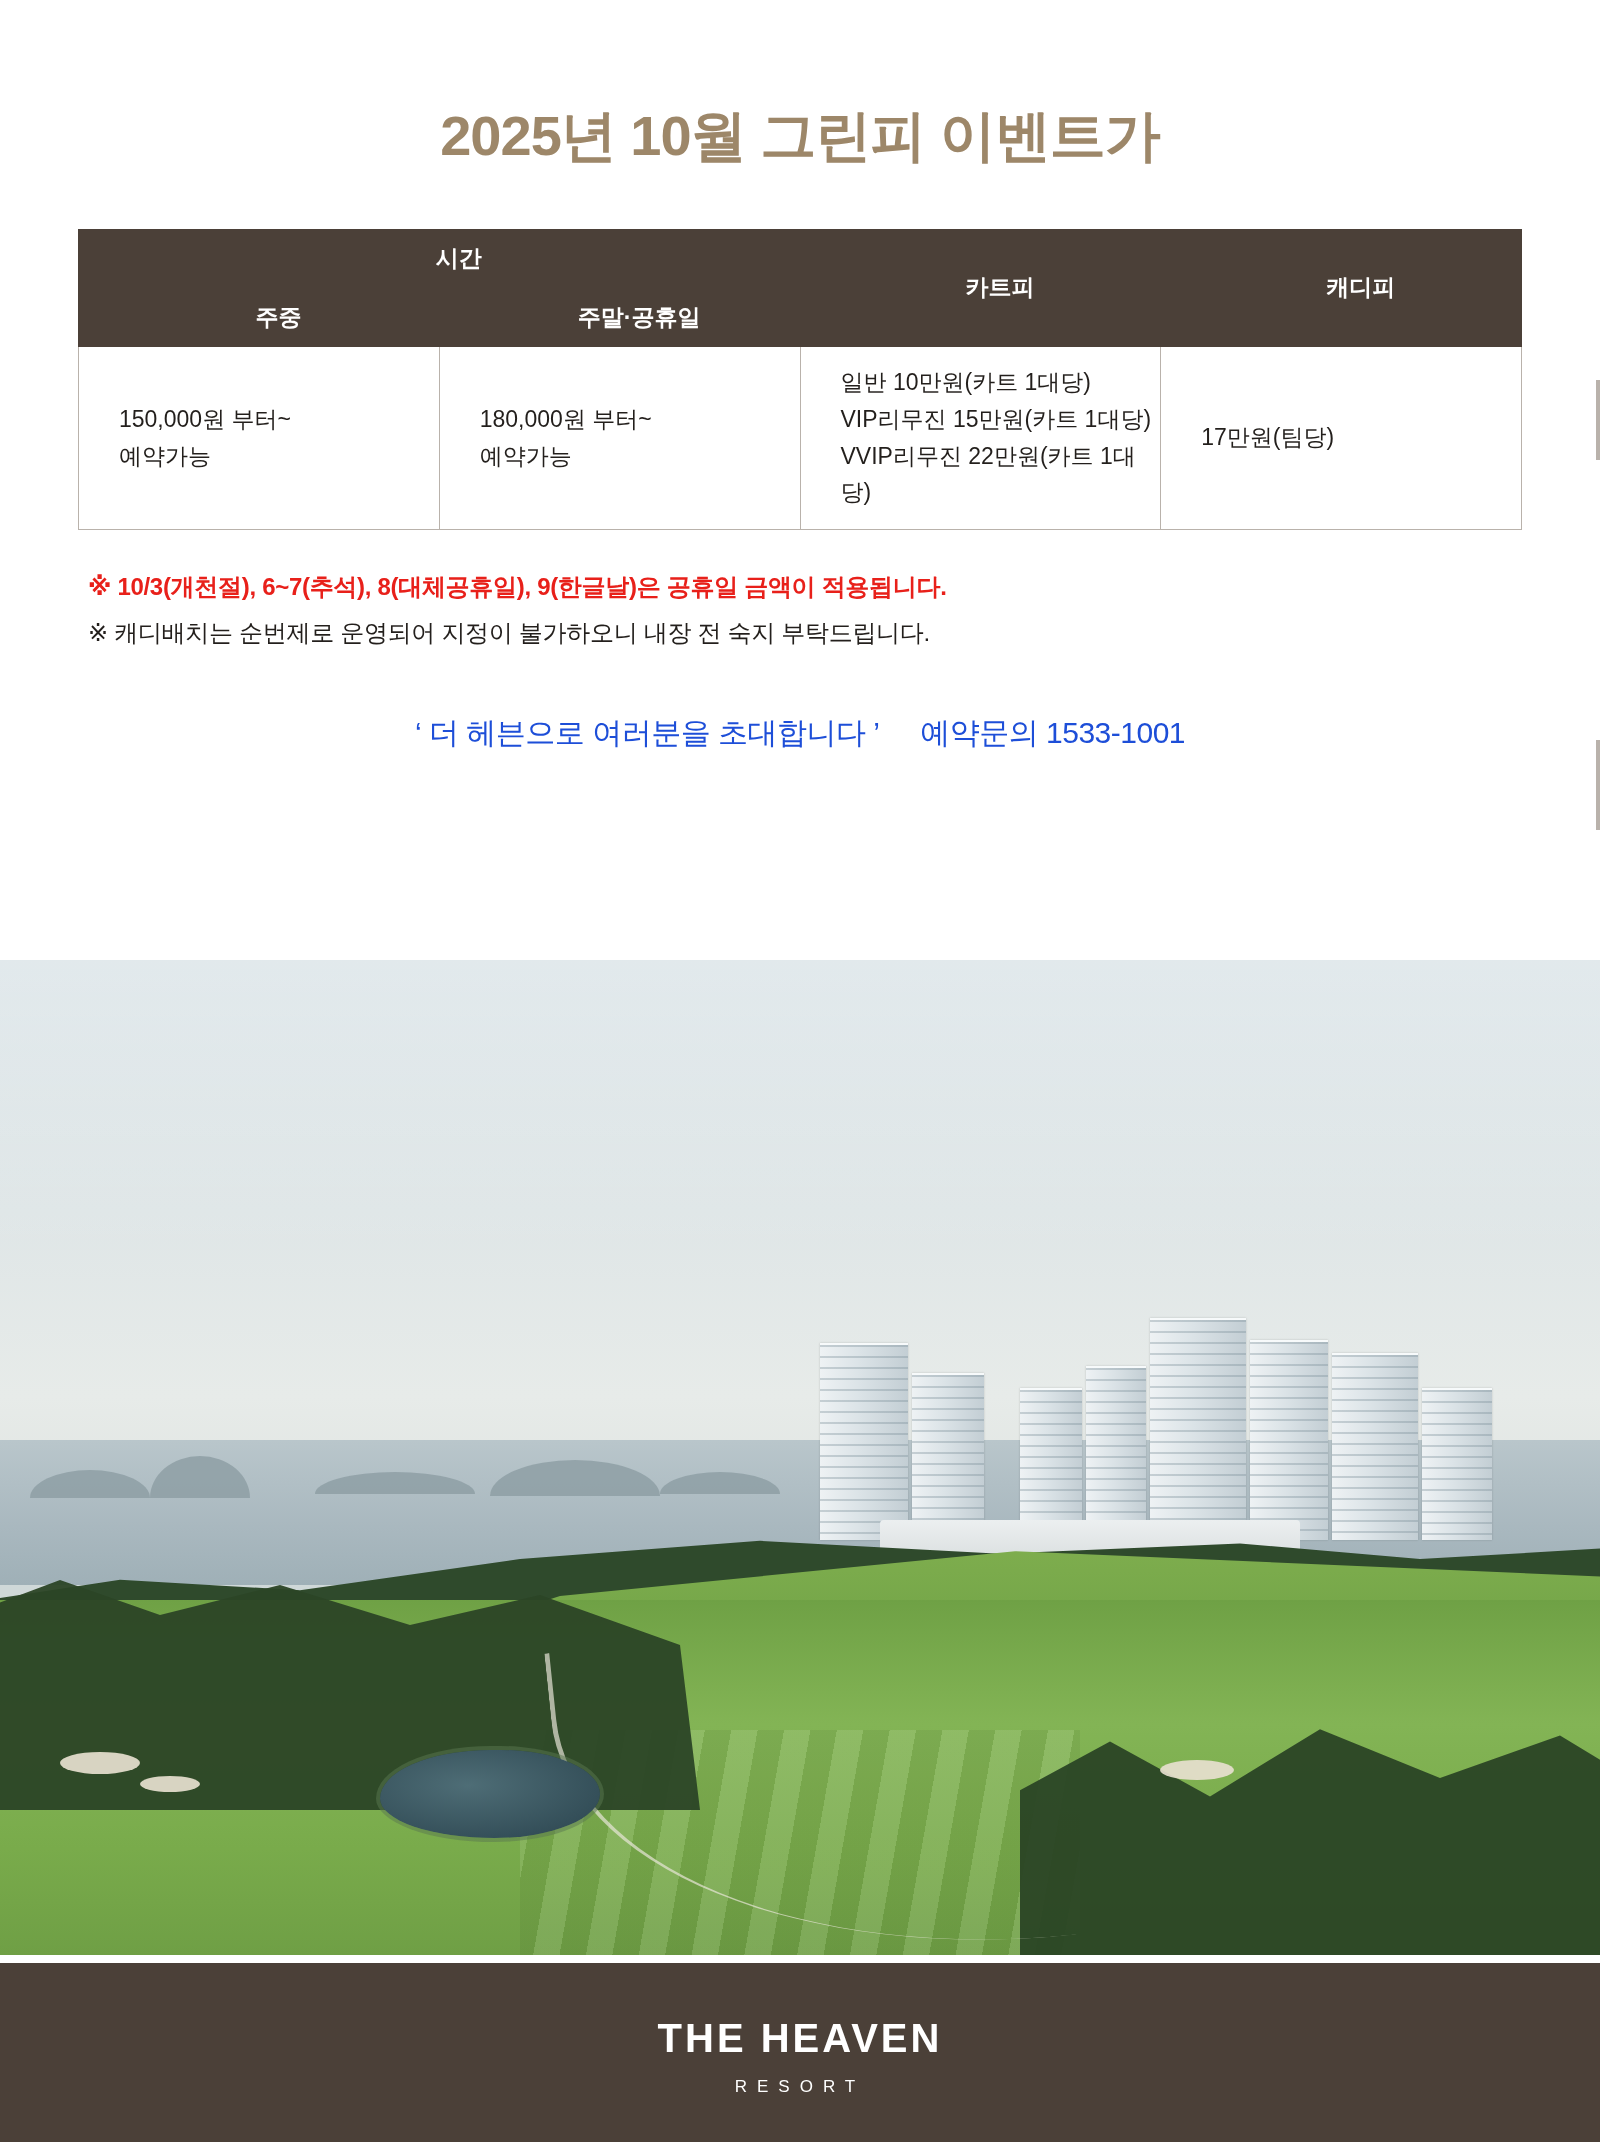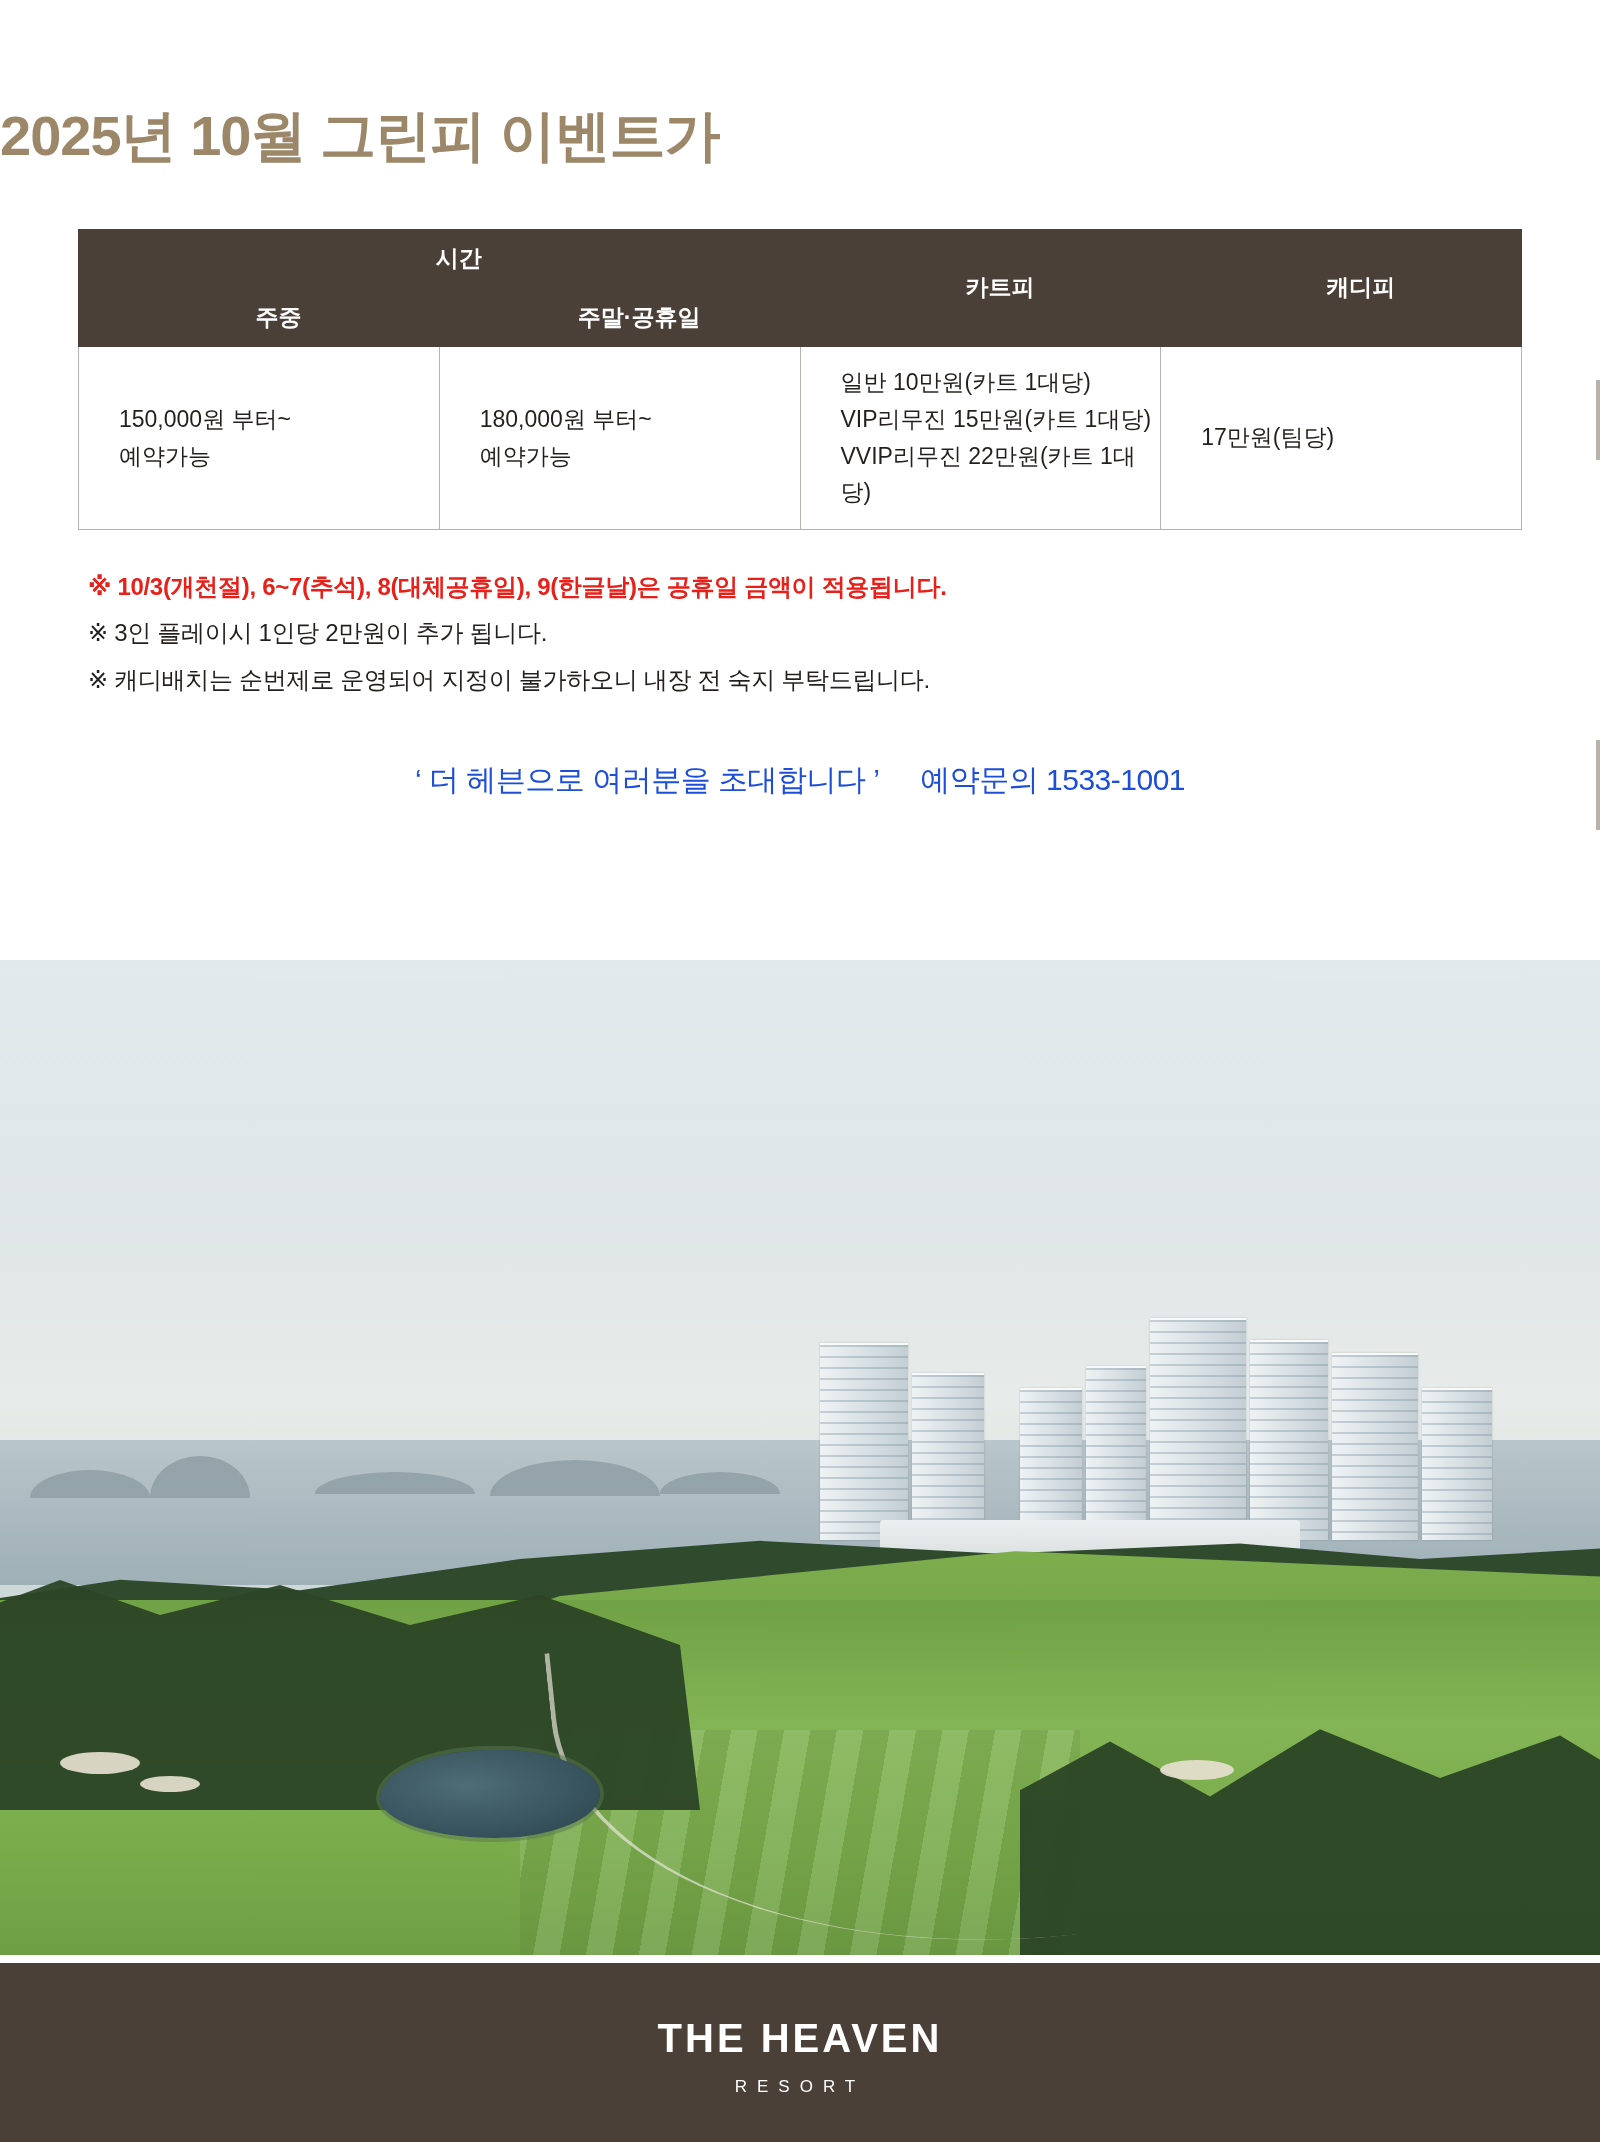--- a/index.html
+++ b/index.html
@@ -17,21 +17,21 @@
   .page {
     position: relative;
     width: 1600px;
     height: 2142px;
     background: #ffffff;
     box-sizing: border-box;
   }
 
   
   .title {
-    text-align: left;
+    text-align: center;
     font-size: 56px;
     font-weight: bold;
     color: #9d8769;
     letter-spacing: -1px;
     padding-top: 105px;
     line-height: 1.1;
   }
 
   
   .table-wrap {
@@ -314,21 +314,20 @@
             <div>VVIP리무진 22만원(카트 1대당)</div>
           </td>
           <td>17만원(팀당)</td>
         </tr>
       </tbody>
     </table>
   </div>
 
   <div class="notes">
     <div class="note alert">※ 10/3(개천절), 6~7(추석), 8(대체공휴일), 9(한글날)은 공휴일 금액이 적용됩니다.</div>
-    <div class="note">※ 3인 플레이시 1인당 2만원이 추가 됩니다.</div>
     <div class="note">※ 캐디배치는 순번제로 운영되어 지정이 불가하오니 내장 전 숙지 부탁드립니다.</div>
   </div>
 
   <div class="invite">
     <span>‘ 더 헤븐으로 여러분을 초대합니다 ’</span>
     <span class="phone">예약문의 1533-1001</span>
   </div>
 
   <div class="photo">
     <div class="sky"></div>

